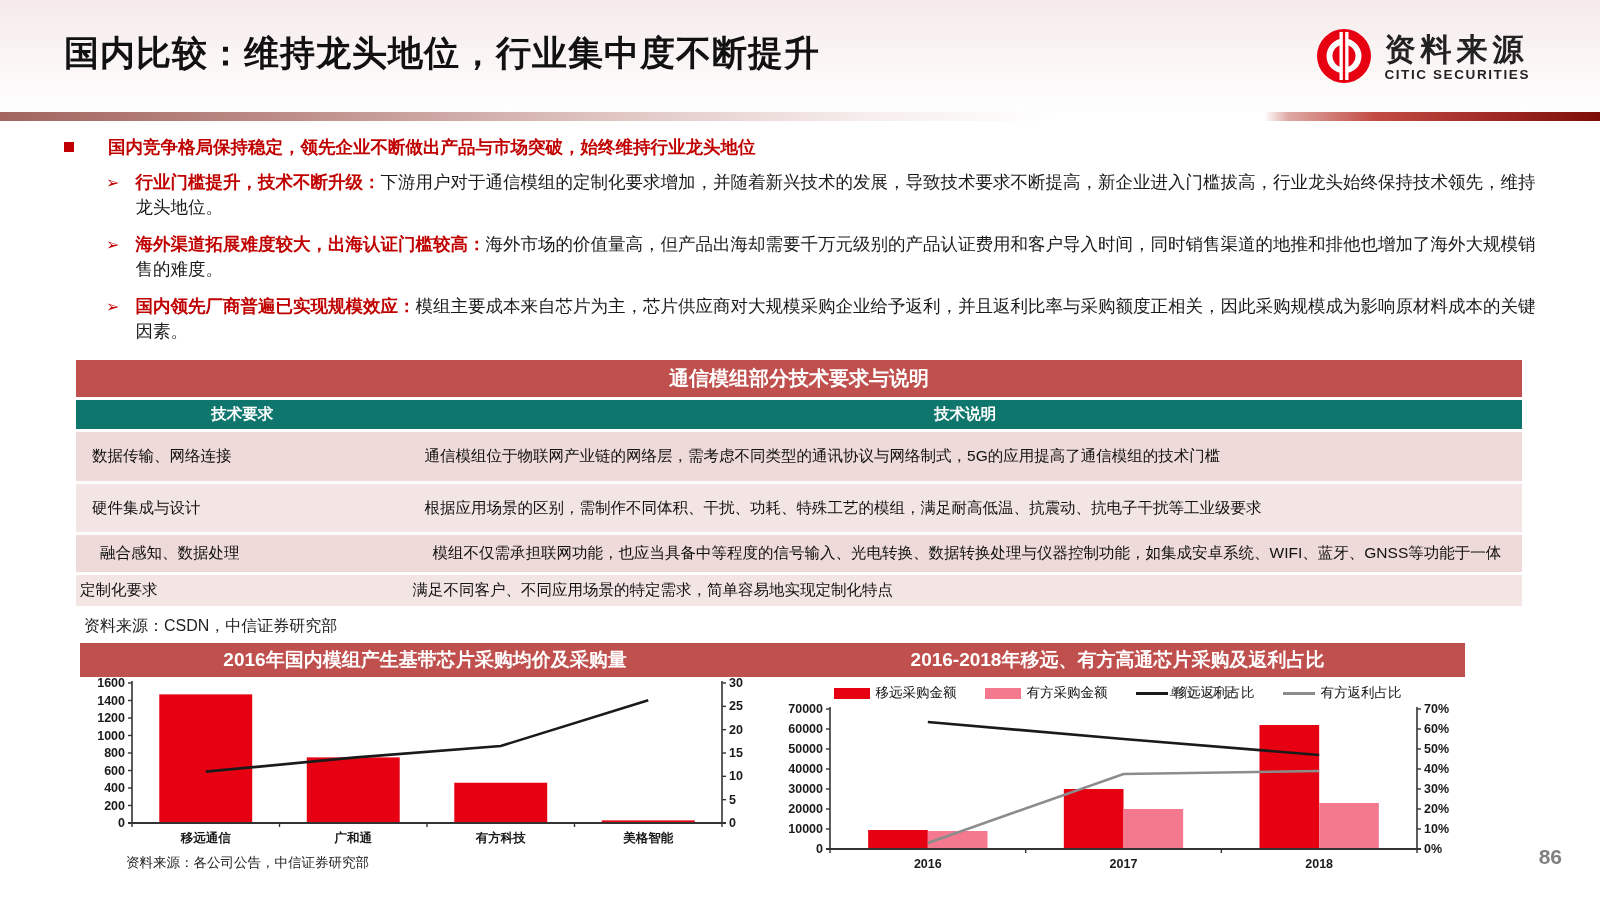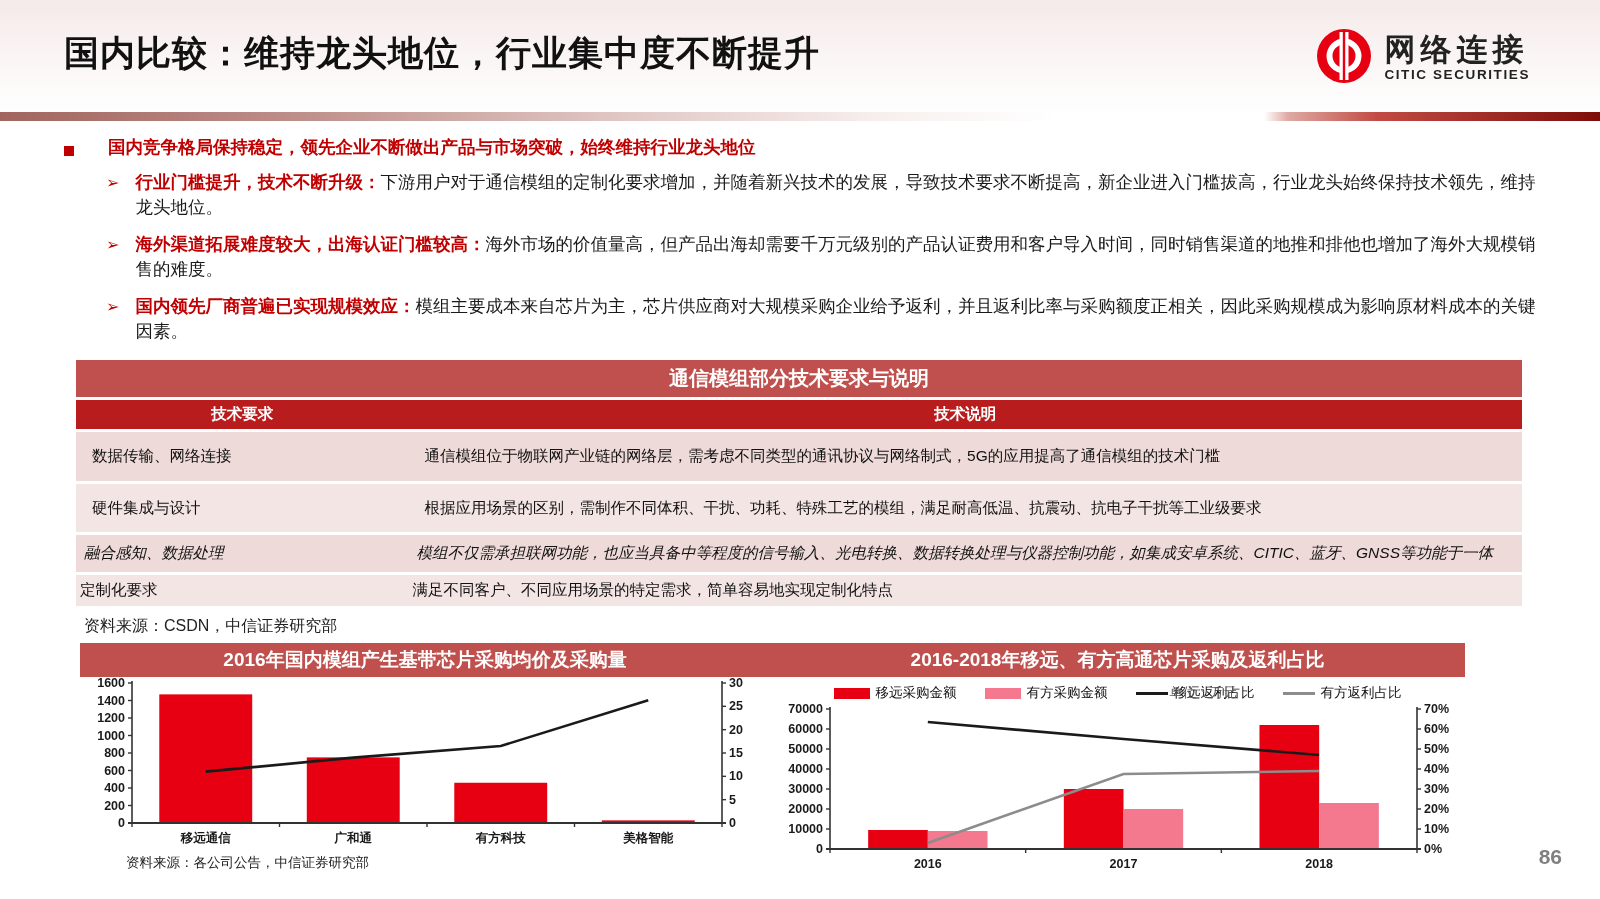--- a/index.html
+++ b/index.html
@@ -7,37 +7,37 @@
 
   
   .header{height:112px;position:relative;background:linear-gradient(180deg,#f5e9e9 0%,#fbf6f6 55%,#fefefe 100%);}
   .page-title{position:absolute;left:64px;top:30px;margin:0;font-size:35px;font-weight:bold;color:#111;letter-spacing:1px;}
   .logo{position:absolute;right:70px;top:26px;display:flex;align-items:center;gap:10px;}
   .logo-text .cn{font-size:31px;font-weight:bold;color:#222;letter-spacing:5px;line-height:1.05;font-family:"Liberation Serif","DejaVu Serif",serif;}
   .logo-text .en{font-size:13.5px;font-weight:bold;color:#222;letter-spacing:1.6px;}
   .gradbar{height:9px;background:linear-gradient(90deg,#a2655f 0%,#bd8d88 18%,#dfc5c2 38%,#f7efee 55%,#ffffff 66%,#ffffff 79%,#dfa9a4 80.5%,#c24c44 86%,#7e0d08 100%);}
 
   
-  .bullet1{display:flex;margin:14px 64px 2px 64px;align-items:center;}
+  .bullet1{display:flex;margin:14px 64px 2px 64px;}
   .bullet1 .sq{width:10px;height:10px;background:#c00000;margin:7px 34px 0 0;flex:0 0 auto;}
   .bullet1 .txt{color:#c00000;font-weight:bold;font-size:17.5px;}
   .sub-bullet{display:flex;margin:11px 56px 0 106px;font-size:17.5px;line-height:1.45;}
   .sub-bullet .arrow{color:#c00000;margin-right:16px;flex:0 0 auto;font-size:16px;line-height:1.6;}
   .sub-bullet .lead{color:#c00000;font-weight:bold;}
   .sub-bullet .body{color:#1a1a1a;}
 
   
   .info-table{margin:16px 78px 0 76px;}
   .tbl-title{background:#c0504d;color:#fff;font-size:20px;font-weight:bold;text-align:center;padding:5px 12px;}
   .info-table table{width:100%;border-collapse:separate;border-spacing:0 3px;font-size:15.5px;}
-  .info-table th{background:#b91c1c;color:#fff;font-weight:bold;padding:4px 0;font-size:15.5px;}
+  .info-table th{background:#0f766e;color:#fff;font-weight:bold;padding:4px 0;font-size:15.5px;}
   .info-table th:first-child{width:23%;}
   .info-table td{background:#eedad8;color:#111;padding:13px 14px 13px 16px;vertical-align:middle;line-height:1.45;}
   .info-table tr:nth-child(even) td{background:#f3e5e3;}
-  .info-table tr.mid td{padding:7px 14px 7px 8px;font-style:italic;}
+  .info-table tr.mid td{padding:7px 14px 7px 24px;}
   .info-table tr.short td{padding:4px 14px 5px 4px;}
   .tbl-source{margin:7px 0 6px 84px;font-size:16px;color:#222;}
 
   
   .charts{display:flex;margin:4px 16px 0 80px;}
   .chart-panel{width:690px;}
   .chart-panel.right{width:695px;}
   .chart-title{background:#c0504d;color:#fff;text-align:center;font-size:19px;font-weight:bold;padding:4px 0;}
   .legend{display:flex;justify-content:center;gap:28px;margin:7px 0 1px;font-size:13.5px;align-items:center;color:#111;}
   .legend-item{display:flex;align-items:center;gap:6px;position:relative;white-space:nowrap;}
@@ -59,21 +59,21 @@
     <div class="logo">
       <span>
         <svg width="60" height="60" viewBox="0 0 60 60">
           <circle cx="30" cy="30" r="27" fill="#e60012"></circle>
           <circle cx="30" cy="30" r="14.5" fill="none" stroke="#ffffff" stroke-width="6"></circle>
           <rect x="25.5" y="6" width="9" height="48" fill="#ffffff"></rect>
           <rect x="28.8" y="6" width="2.4" height="48" fill="#e60012"></rect>
         </svg>
       </span>
       <div class="logo-text">
-        <div class="cn">网络连接</div>
+        <div class="cn">资料来源</div>
         <div class="en">CITIC SECURITIES</div>
       </div>
     </div>
   </div>
   <div class="gradbar"></div>
 
   <div class="bullet1">
     <span class="sq"></span>
     <span class="txt">国内竞争格局保持稳定，领先企业不断做出产品与市场突破，始终维持行业龙头地位</span>
   </div>
@@ -104,21 +104,21 @@
         <tr>
           <td>数据传输、网络连接</td>
           <td>通信模组位于物联网产业链的网络层，需考虑不同类型的通讯协议与网络制式，5G的应用提高了通信模组的技术门槛</td>
         </tr>
         <tr>
           <td>硬件集成与设计</td>
           <td>根据应用场景的区别，需制作不同体积、干扰、功耗、特殊工艺的模组，满足耐高低温、抗震动、抗电子干扰等工业级要求</td>
         </tr>
         <tr class="mid">
           <td>融合感知、数据处理</td>
-          <td>模组不仅需承担联网功能，也应当具备中等程度的信号输入、光电转换、数据转换处理与仪器控制功能，如集成安卓系统、CITIC、蓝牙、GNSS等功能于一体</td>
+          <td>模组不仅需承担联网功能，也应当具备中等程度的信号输入、光电转换、数据转换处理与仪器控制功能，如集成安卓系统、WIFI、蓝牙、GNSS等功能于一体</td>
         </tr>
         <tr class="short">
           <td>定制化要求</td>
           <td>满足不同客户、不同应用场景的特定需求，简单容易地实现定制化特点</td>
         </tr>
       </tbody>
     </table>
   </div>
   <div class="tbl-source">资料来源：CSDN，中信证券研究部</div>
 

